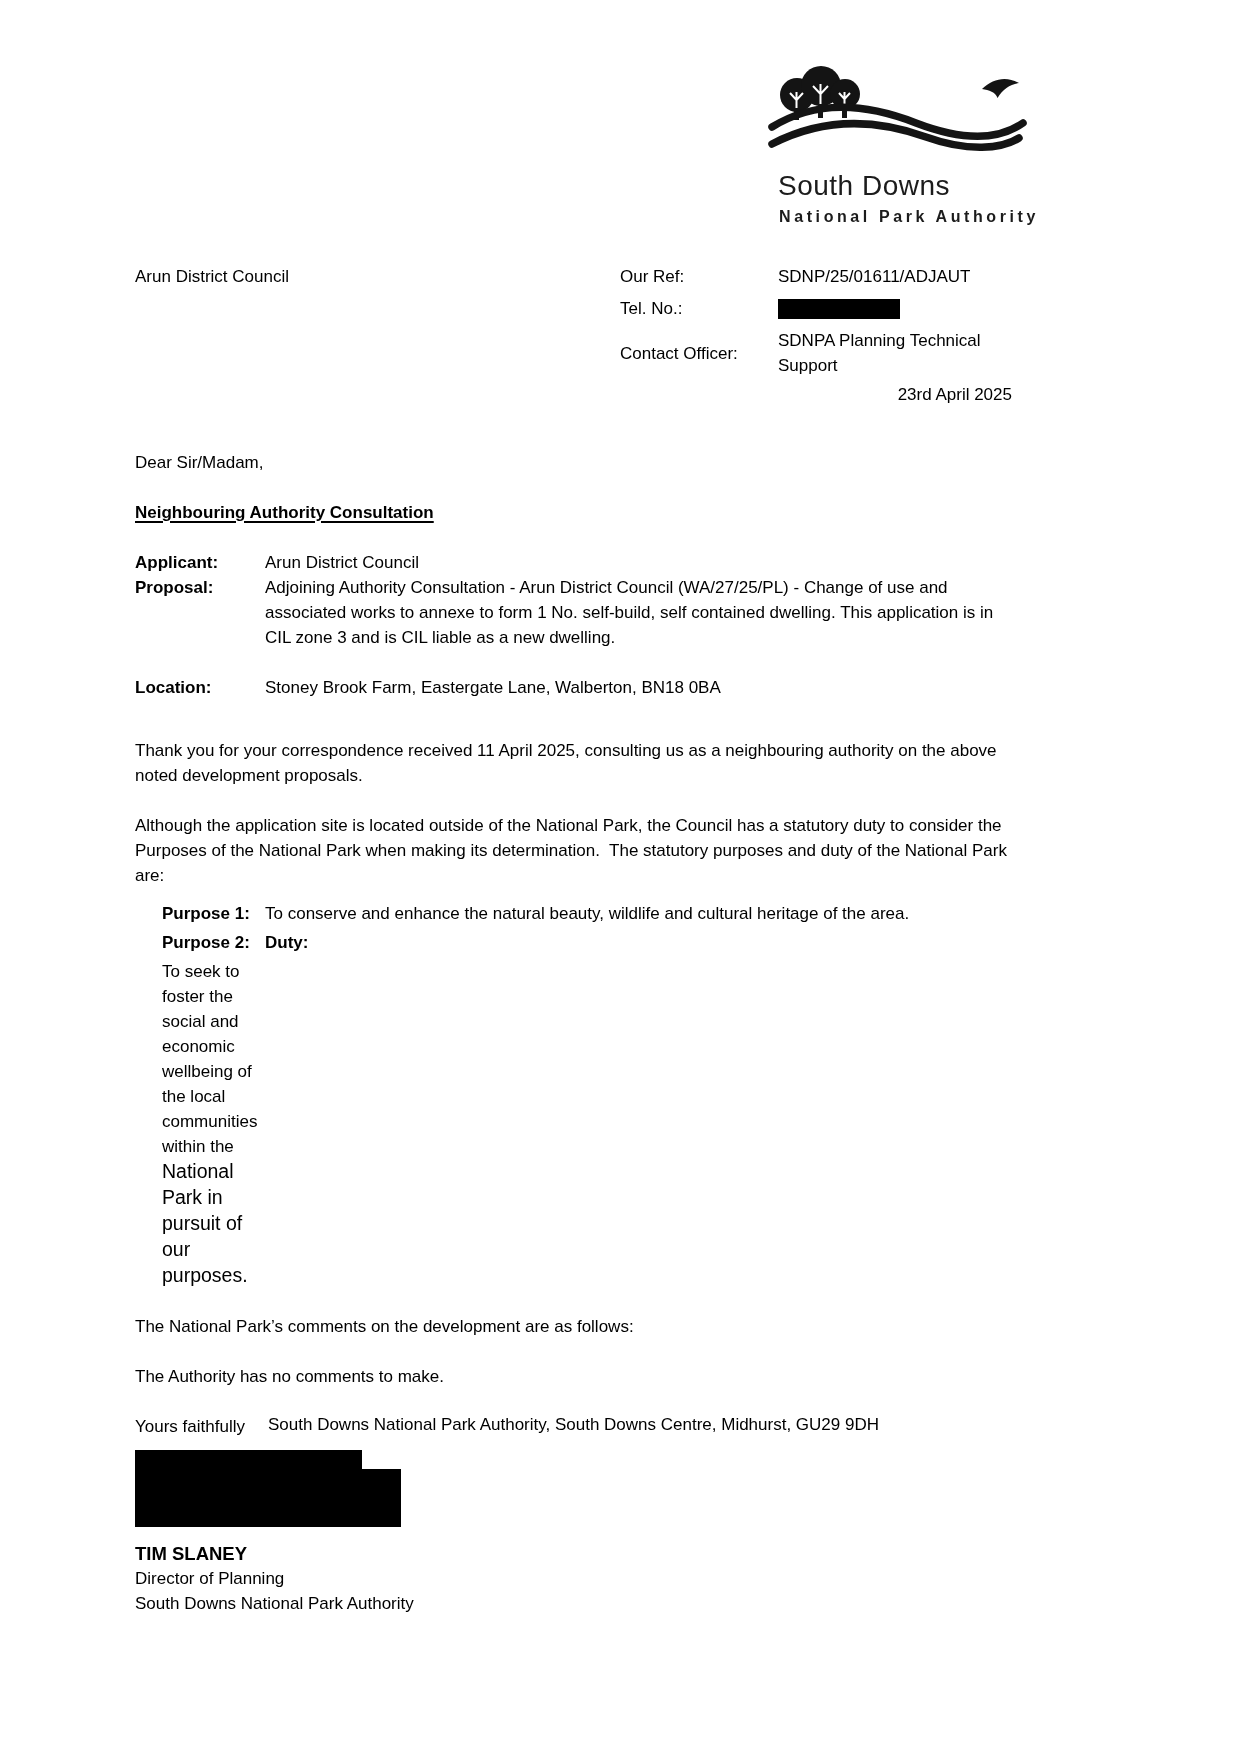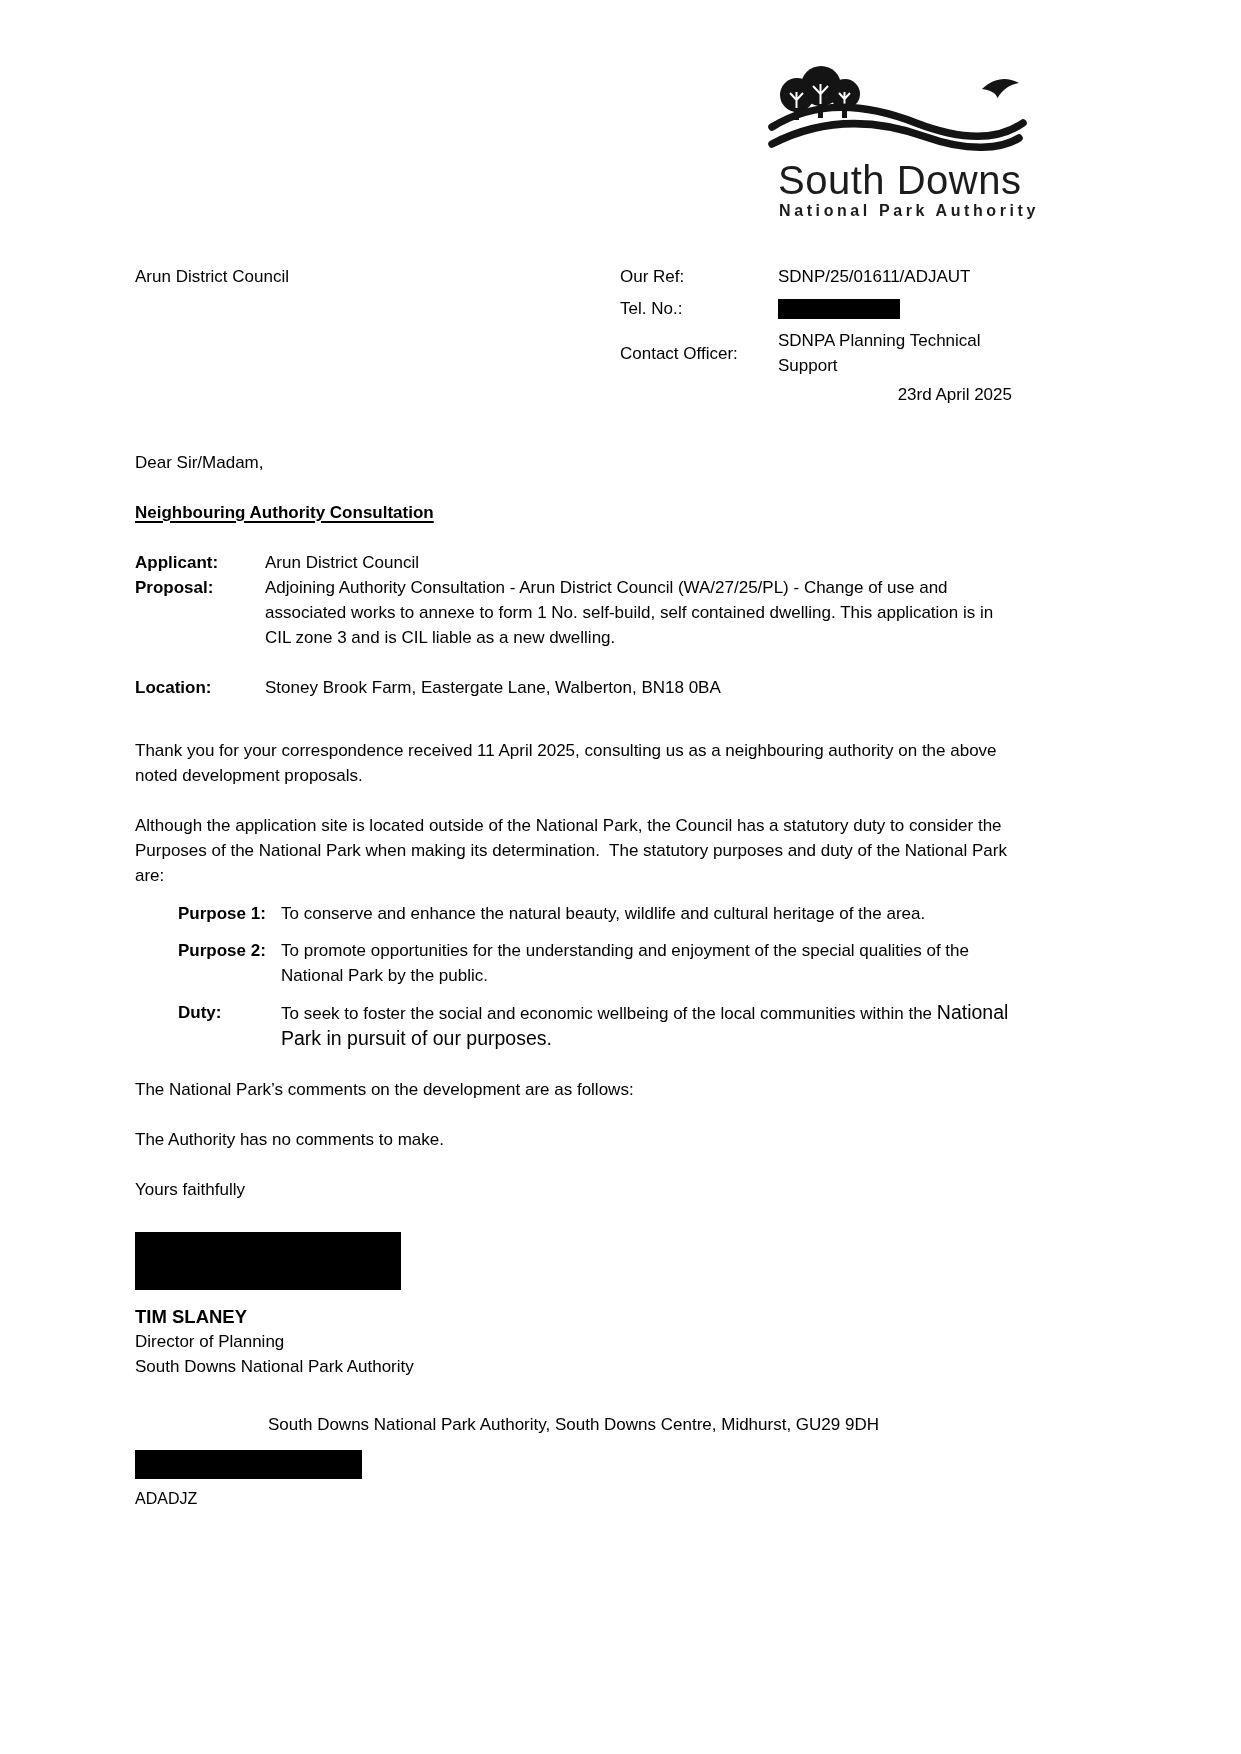--- a/index.html
+++ b/index.html
@@ -6,22 +6,22 @@
   html,body { background:#9a9a9a; }
   .page {
     width:1241px; height:1754px; background:#ffffff; color:#000;
     font-family:"Liberation Sans", sans-serif; font-size:17px; line-height:25px;
     position:relative; margin:0 auto; overflow:hidden;
   }
   
   .logo { position:absolute; top:66px; left:766px; width:262px; }
   .logo svg { display:block; }
   .logo-title {
-    font-size:40px; line-height:36px; color:#1c1c1c; letter-spacing:0.5px;
-    padding-left:12px; margin-top:2px; font-weight:400;
+    font-size:28px; line-height:36px; color:#1c1c1c; letter-spacing:0.5px;
+    padding-left:12px; margin-top:8px; font-weight:400;
   }
   .logo-subtitle {
     font-size:16px; line-height:20px; color:#1c1c1c; letter-spacing:3.6px;
     padding-left:13px; margin-top:3px; font-weight:700; white-space:nowrap;
   }
   
   .content { position:absolute; left:135px; top:262px; width:877px; }
   .ref-section { position:relative; height:188px; }
   .recipient { position:absolute; left:0; top:2px; }
   .ref-grid { position:absolute; left:485px; top:2px; width:392px; }
@@ -30,21 +30,21 @@
   .tel-redaction { width:122px; height:20px; }
   .date-line { position:absolute; right:0; top:120px; width:300px; text-align:right; }
   
   p, .para { white-space:pre-wrap; }
   .mt1 { margin-top:25px; }
   .mt15 { margin-top:38px; }
   .mt-sm { margin-top:13px; }
   .heading { font-weight:bold; text-decoration:underline; text-decoration-thickness:2px; text-underline-offset:3px; font-size:17px; }
   .details-grid { display:grid; grid-template-columns:130px 747px; }
   .label { font-weight:bold; }
-  .purpose-grid { margin-left:43px; display:grid; grid-template-columns:103px 747px; row-gap:12px; }
+  .purpose-grid { margin-left:27px; display:grid; grid-template-columns:103px 747px; row-gap:4px; }
   .purpose-grid .label { font-weight:bold; }
   .duty-emphasis { font-size:19.5px; line-height:25px; }
   .signature-redaction { width:266px; height:58px; margin-top:30px; }
   .signatory-name { font-weight:bold; font-size:18.5px; margin-top:14px; }
   
   .footer { position:absolute; left:135px; top:1412px; width:877px; }
   .footer-address { text-align:center; }
   .footer-redaction { width:227px; height:29px; margin-top:13px; }
   .footer-code { margin-top:11px; font-size:16px; line-height:17px; }
 </style>
@@ -118,21 +118,20 @@
     </div>
 
     <p class="mt15">Thank you for your correspondence received 11 April 2025, consulting us as a neighbouring authority on the above noted development proposals.</p>
 
     <p class="mt1">Although the application site is located outside of the National Park, the Council has a statutory duty to consider the Purposes of the National Park when making its determination.  The statutory purposes and duty of the National Park are:</p>
 
     <div class="purpose-grid mt-sm">
       <span class="label">Purpose 1:</span>
       <span class="para">To conserve and enhance the natural beauty, wildlife and cultural heritage of the area.</span>
       <span class="label">Purpose 2:</span>
-      <span class="para">To promote opportunities for the understanding and enjoyment of the special qualities of the National Park by the public.</span>
       <span class="label">Duty:</span>
       <span class="para"><span>To seek to foster the social and economic wellbeing of the local communities within the </span><span class="duty-emphasis">National Park in pursuit of our purposes.</span></span>
     </div>
 
     <p class="mt1">The National Park’s comments on the development are as follows:</p>
 
     <p class="mt1">The Authority has no comments to make.</p>
 
     <p class="mt1">Yours faithfully</p>
 

